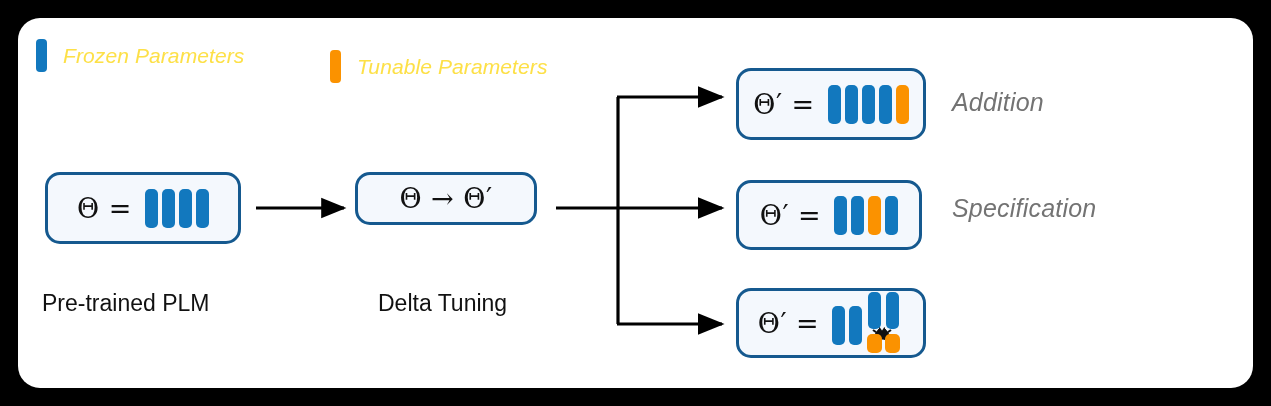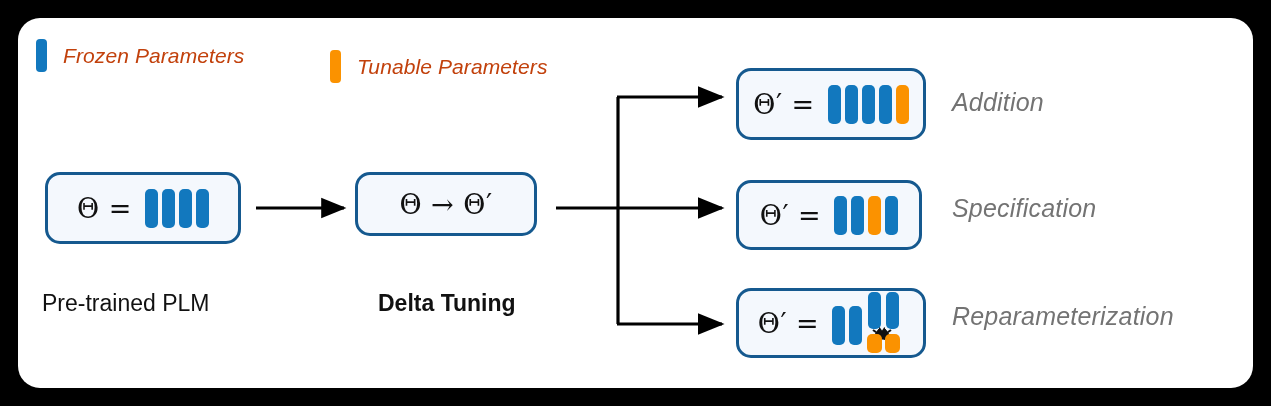--- a/index.html
+++ b/index.html
@@ -38,21 +38,21 @@
   .legend-swatch {
     width: 11px;
     height: 33px;
     border-radius: 4px;
     flex: none;
   }
   .legend-label {
     margin-left: 16px;
     font-style: italic;
     font-size: 21px;
-    color: #c2410c;
+    color: #fde047;
     white-space: nowrap;
     letter-spacing: .1px;
   }
 
   
   .tbox {
     position: absolute;
     box-sizing: border-box;
     background: #f4f8fd;
     border: 3px solid #15598f;
@@ -178,24 +178,24 @@
       <div class="bars">
         <div class="bar blue"></div>
         <div class="bar blue"></div>
         <div class="bar blue"></div>
         <div class="bar blue"></div>
       </div>
     </div>
   </div>
   <div class="caption" style="left:42px; top:290px;text-align:right;">Pre-trained PLM</div>
 
-  <div class="tbox" style="left:355px; top:172px; width:182px; height:64px;">
+  <div class="tbox" style="left:355px; top:172px; width:182px; height:53px;">
     <span class="formula">Θ → Θ′</span>
   </div>
-  <div class="caption" style="left:378px; top:290px;font-weight:bold;">Delta Tuning</div>
+  <div class="caption" style="left:378px; top:290px;">Delta Tuning</div>
 
   <div class="tbox" style="left:736px; top:68px; width:190px; height:72px;">
     <div style="display:flex; align-items:center;">
       <span class="formula">Θ′ =</span>
       <div class="bars">
         <div class="bar blue"></div>
         <div class="bar blue"></div>
         <div class="bar blue"></div>
         <div class="bar blue"></div>
         <div class="bar orange"></div>
@@ -236,15 +236,14 @@
           </defs>
           <line x1="59" y1="38" x2="44.5" y2="48" stroke="#111111" stroke-width="2.1" marker-end="url(#ah2)"></line>
           <line x1="41" y1="38" x2="55.5" y2="48" stroke="#111111" stroke-width="2.1" marker-end="url(#ah2)"></line>
         </svg>
 
         <div class="orange-blk" style="left:35px; top:42px;"></div>
         <div class="orange-blk" style="left:53px; top:42px;"></div>
       </div>
     </div>
   </div>
-  <div class="branch-label" style="left:952px; top:302px;">Reparameterization</div>
 
 </div>
 
 </body></html>

